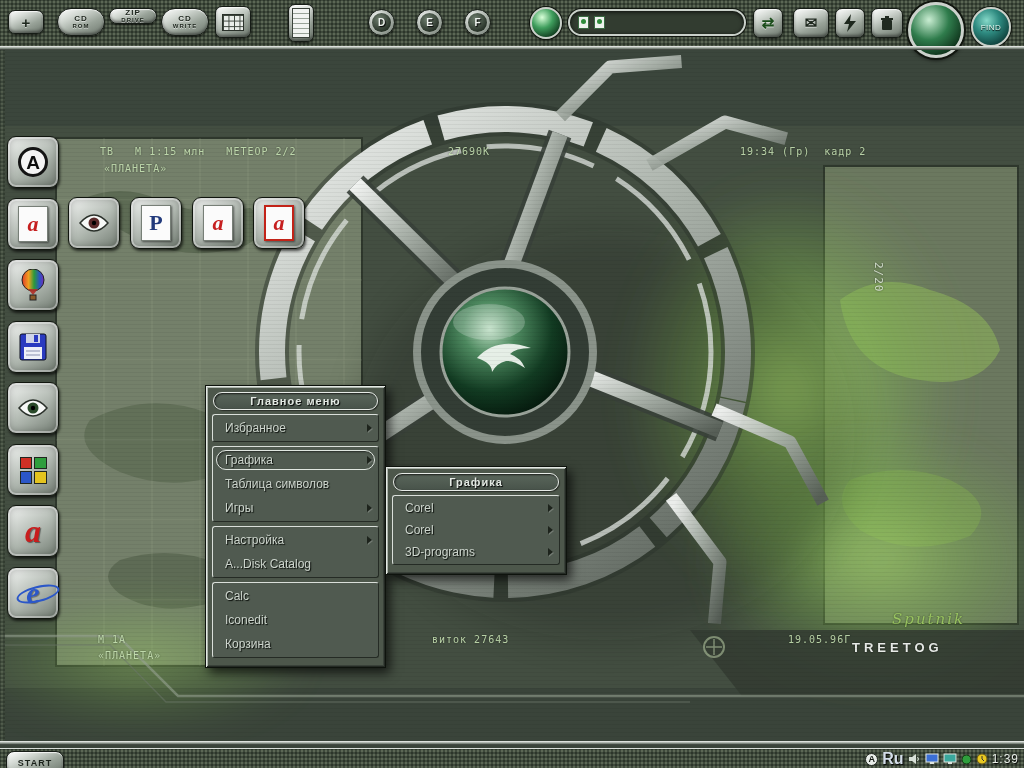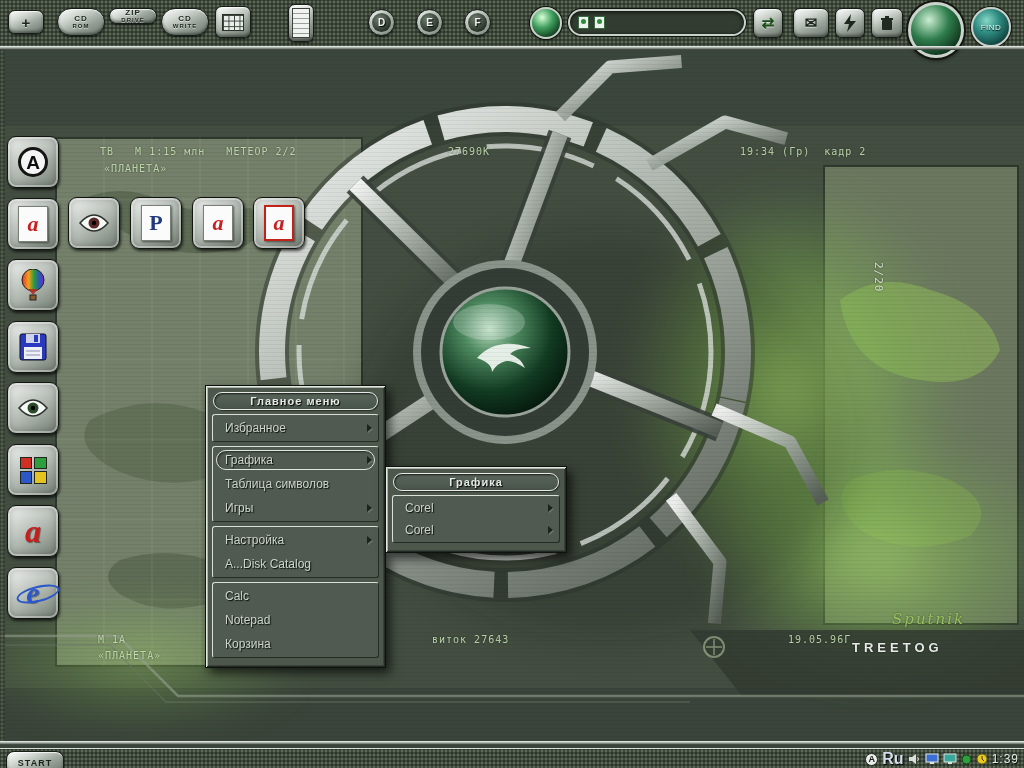--- a/index.html
+++ b/index.html
@@ -391,37 +391,41 @@
       </div>
       <div class="mi">
         <span class="lbl">A...Disk Catalog</span>
       </div>
     </div>
     <div class="menu-group">
       <div class="mi">
         <span class="lbl">Calc</span>
       </div>
       <div class="mi">
-        <span class="lbl">Notepad</span>
+        <span class="lbl">Iconedit</span>
       </div>
       <div class="mi">
         <span class="lbl">Корзина</span>
       </div>
     </div>
   </div>
 
   <div id="menu-sub" class="menu" style="left:385px;top:466px;width:182px;z-index:32">
     <div class="menu-title">Графика</div>
     <div class="menu-group">
       <div class="mi">
         <span class="lbl">Corel</span>
         <span class="arrow"></span>
       </div>
       <div class="mi">
         <span class="lbl">Corel</span>
+        <span class="arrow"></span>
+      </div>
+      <div class="mi">
+        <span class="lbl">3D-programs</span>
         <span class="arrow"></span>
       </div>
     </div>
   </div>
 
   <div id="taskbar" class="dither">
     <div id="start" class="metal">
       <span>START</span>
     </div>
     <div id="tray">

